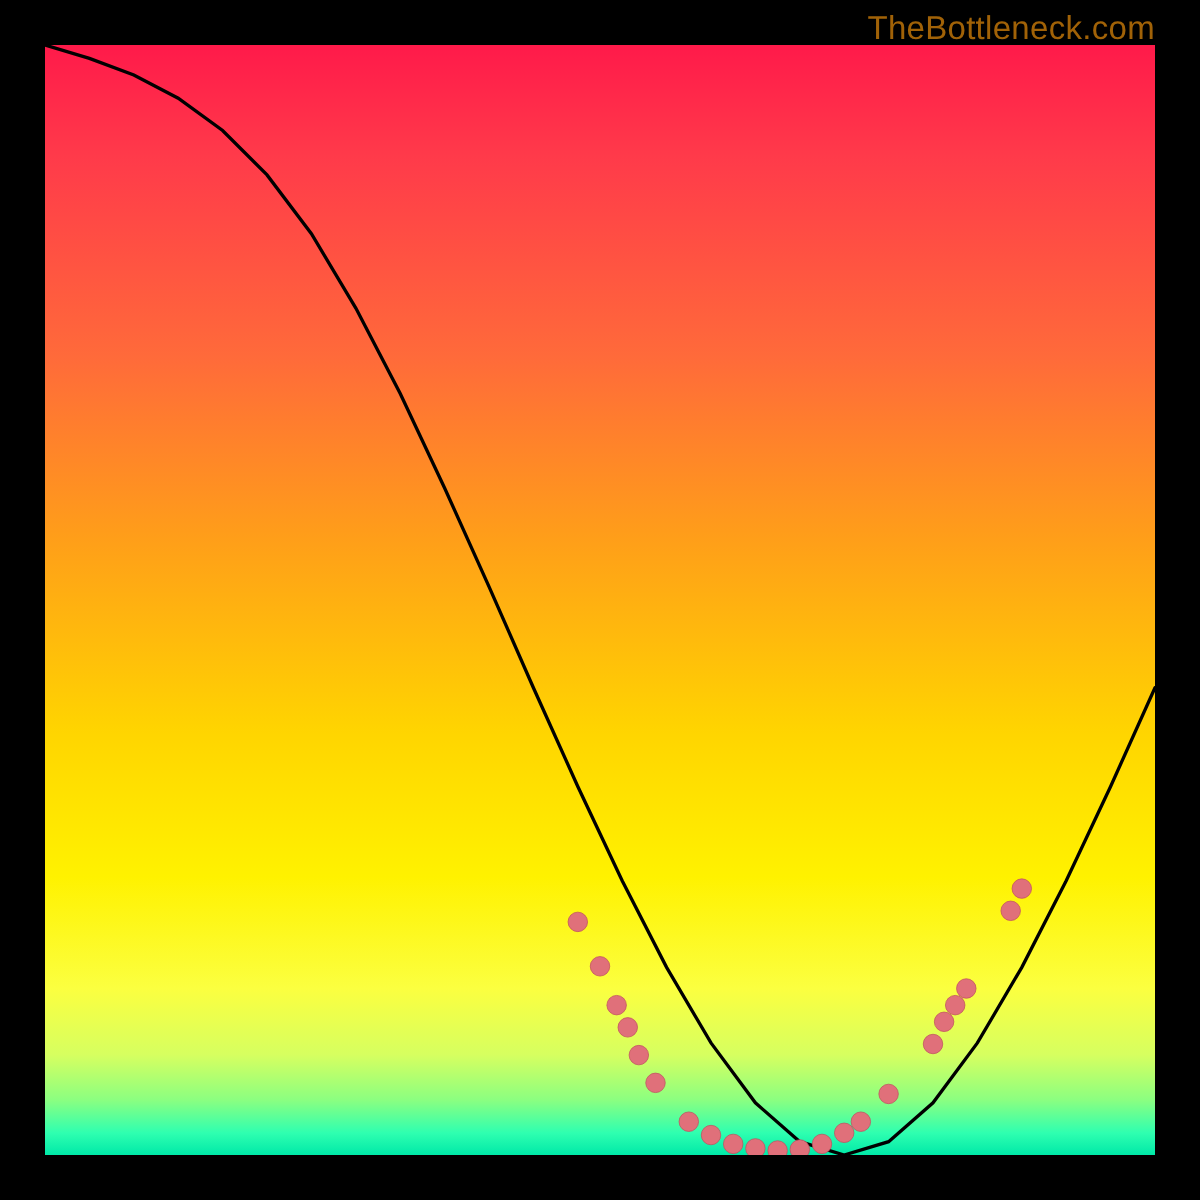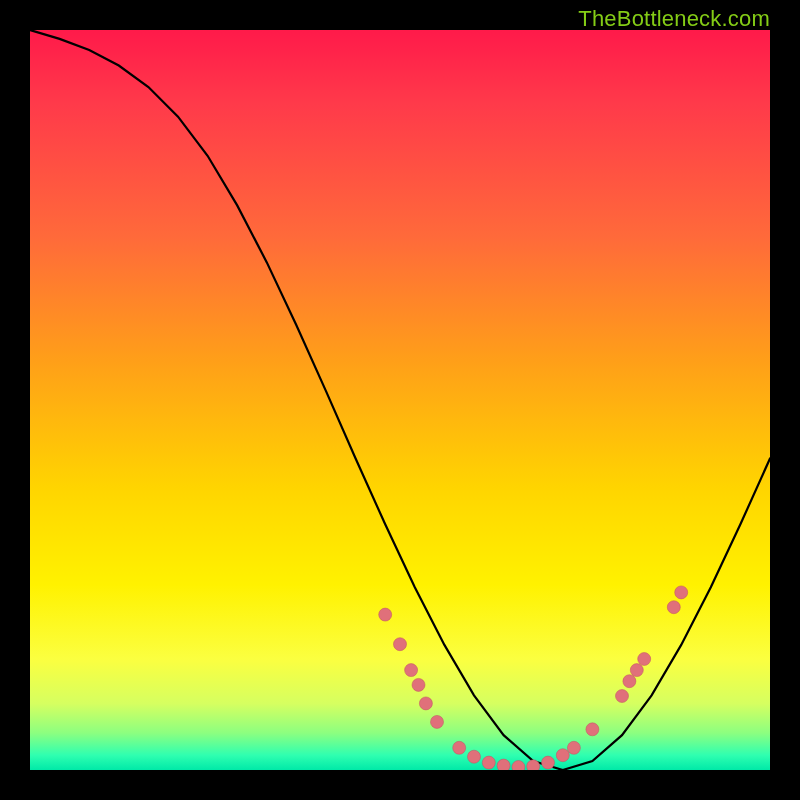--- a/index.html
+++ b/index.html
@@ -33,21 +33,21 @@
       #8cff80 95%,
       #2fffb0 98%,
       #00e9a8 100%
     );
     overflow: hidden;
   }
   .watermark {
     position: absolute;
     top: 6px;
     right: 30px;
-    color: #84cc16;
+    color: #a16207;
     font-size: 22px;
     font-weight: 400;
     letter-spacing: 0.2px;
   }
   svg.curve {
     position: absolute;
     inset: 0;
   }
   .dot {
     fill: #e0707a;

